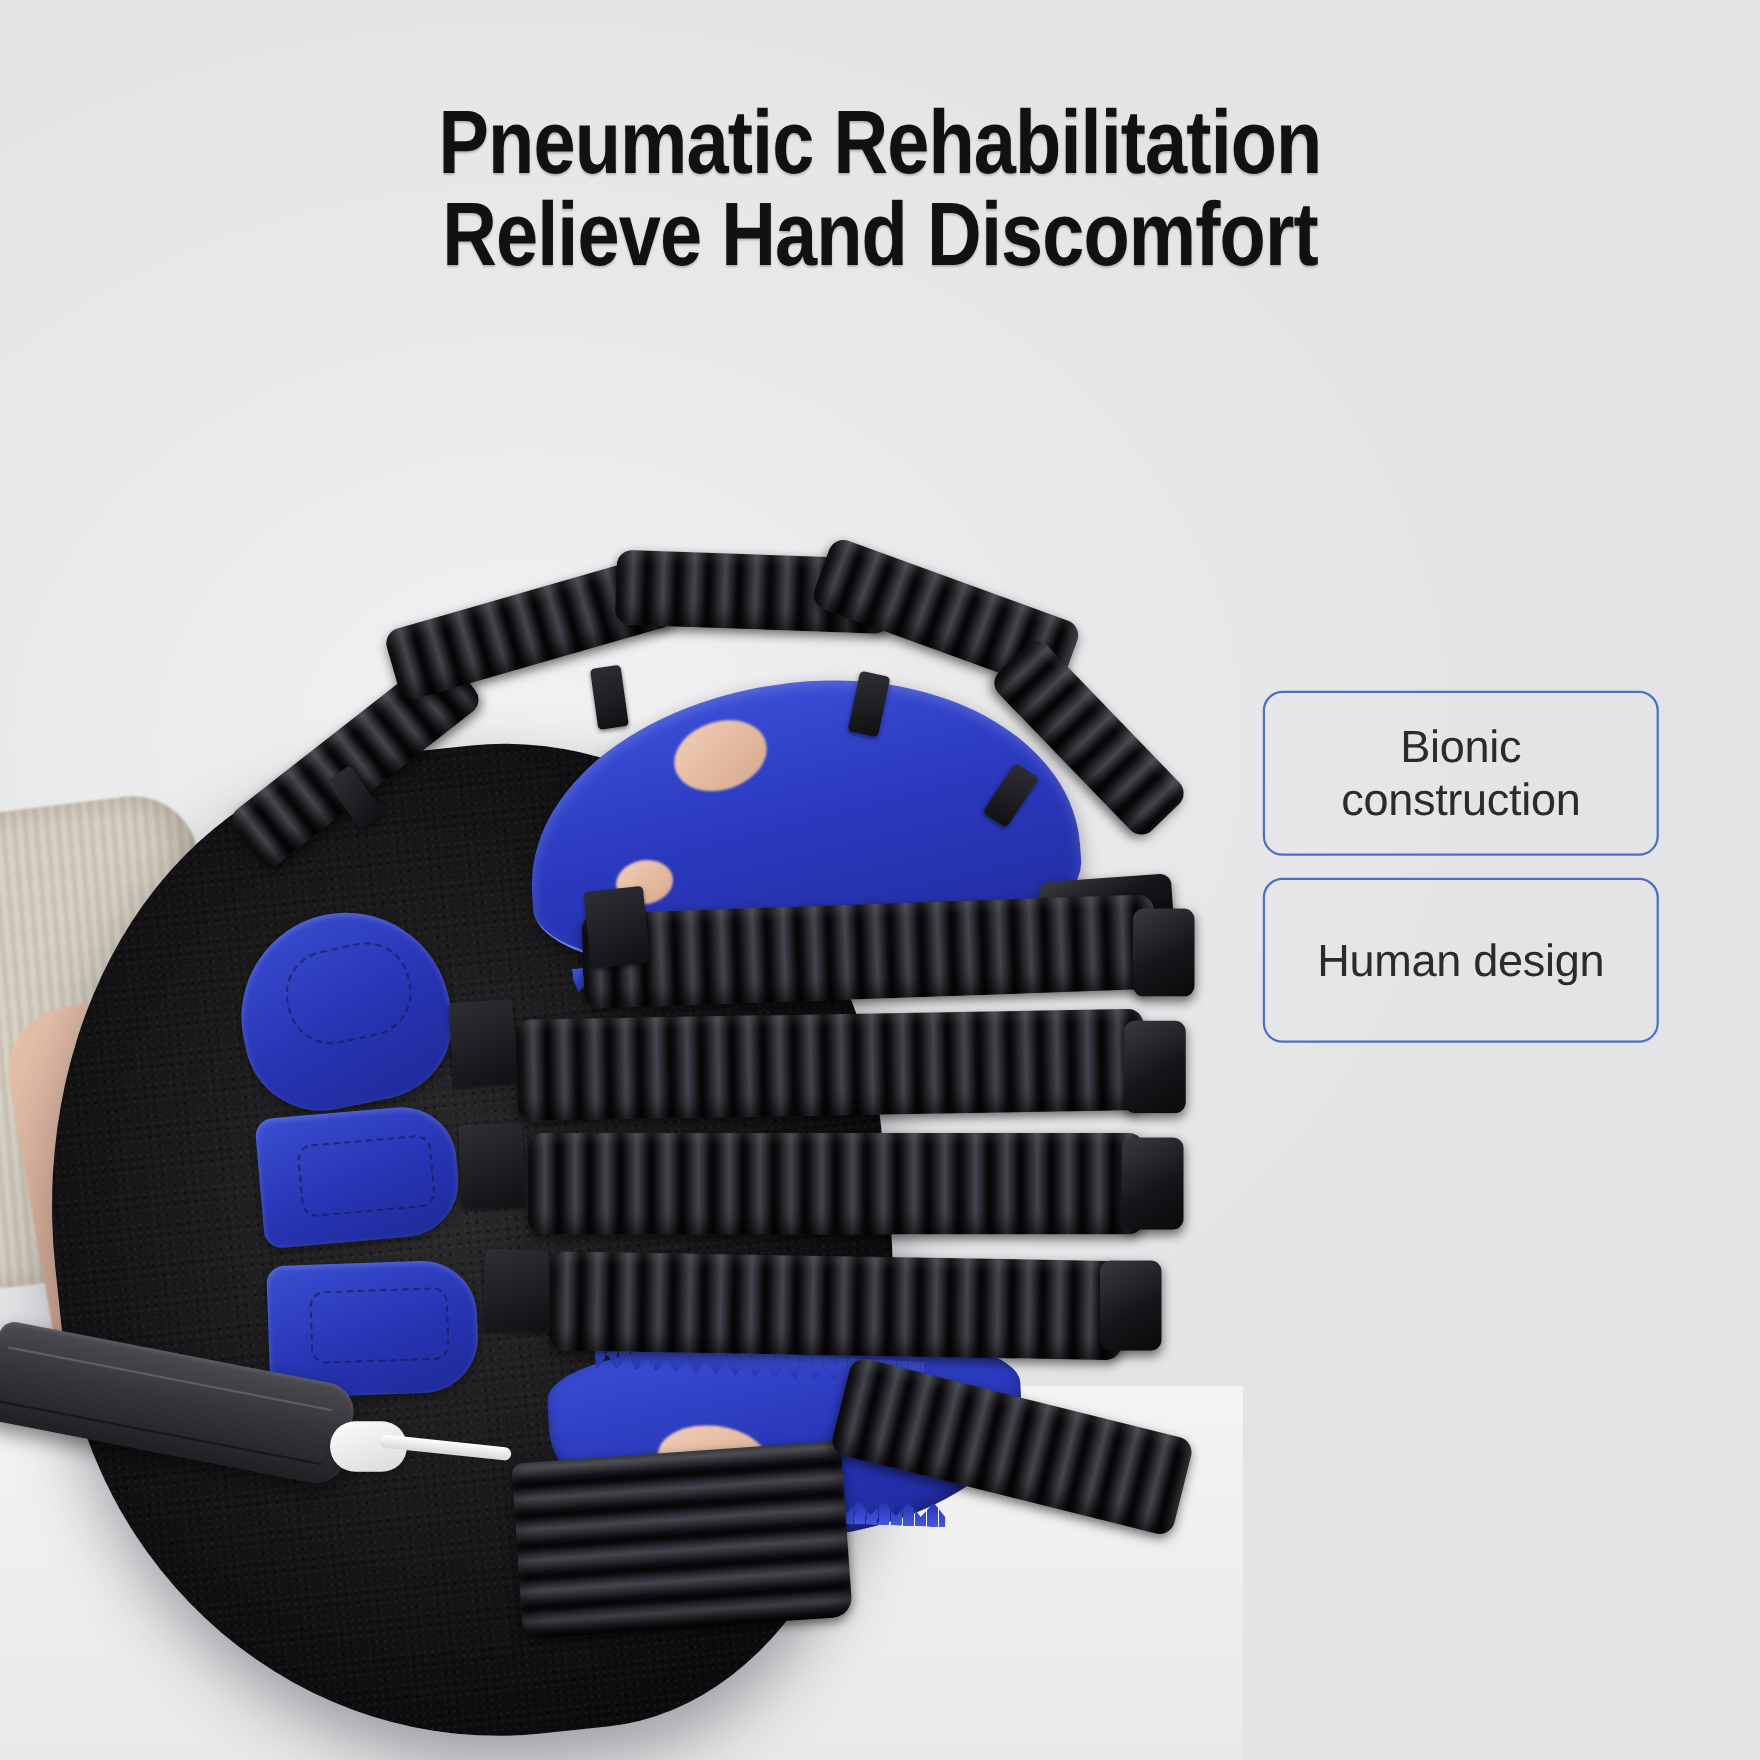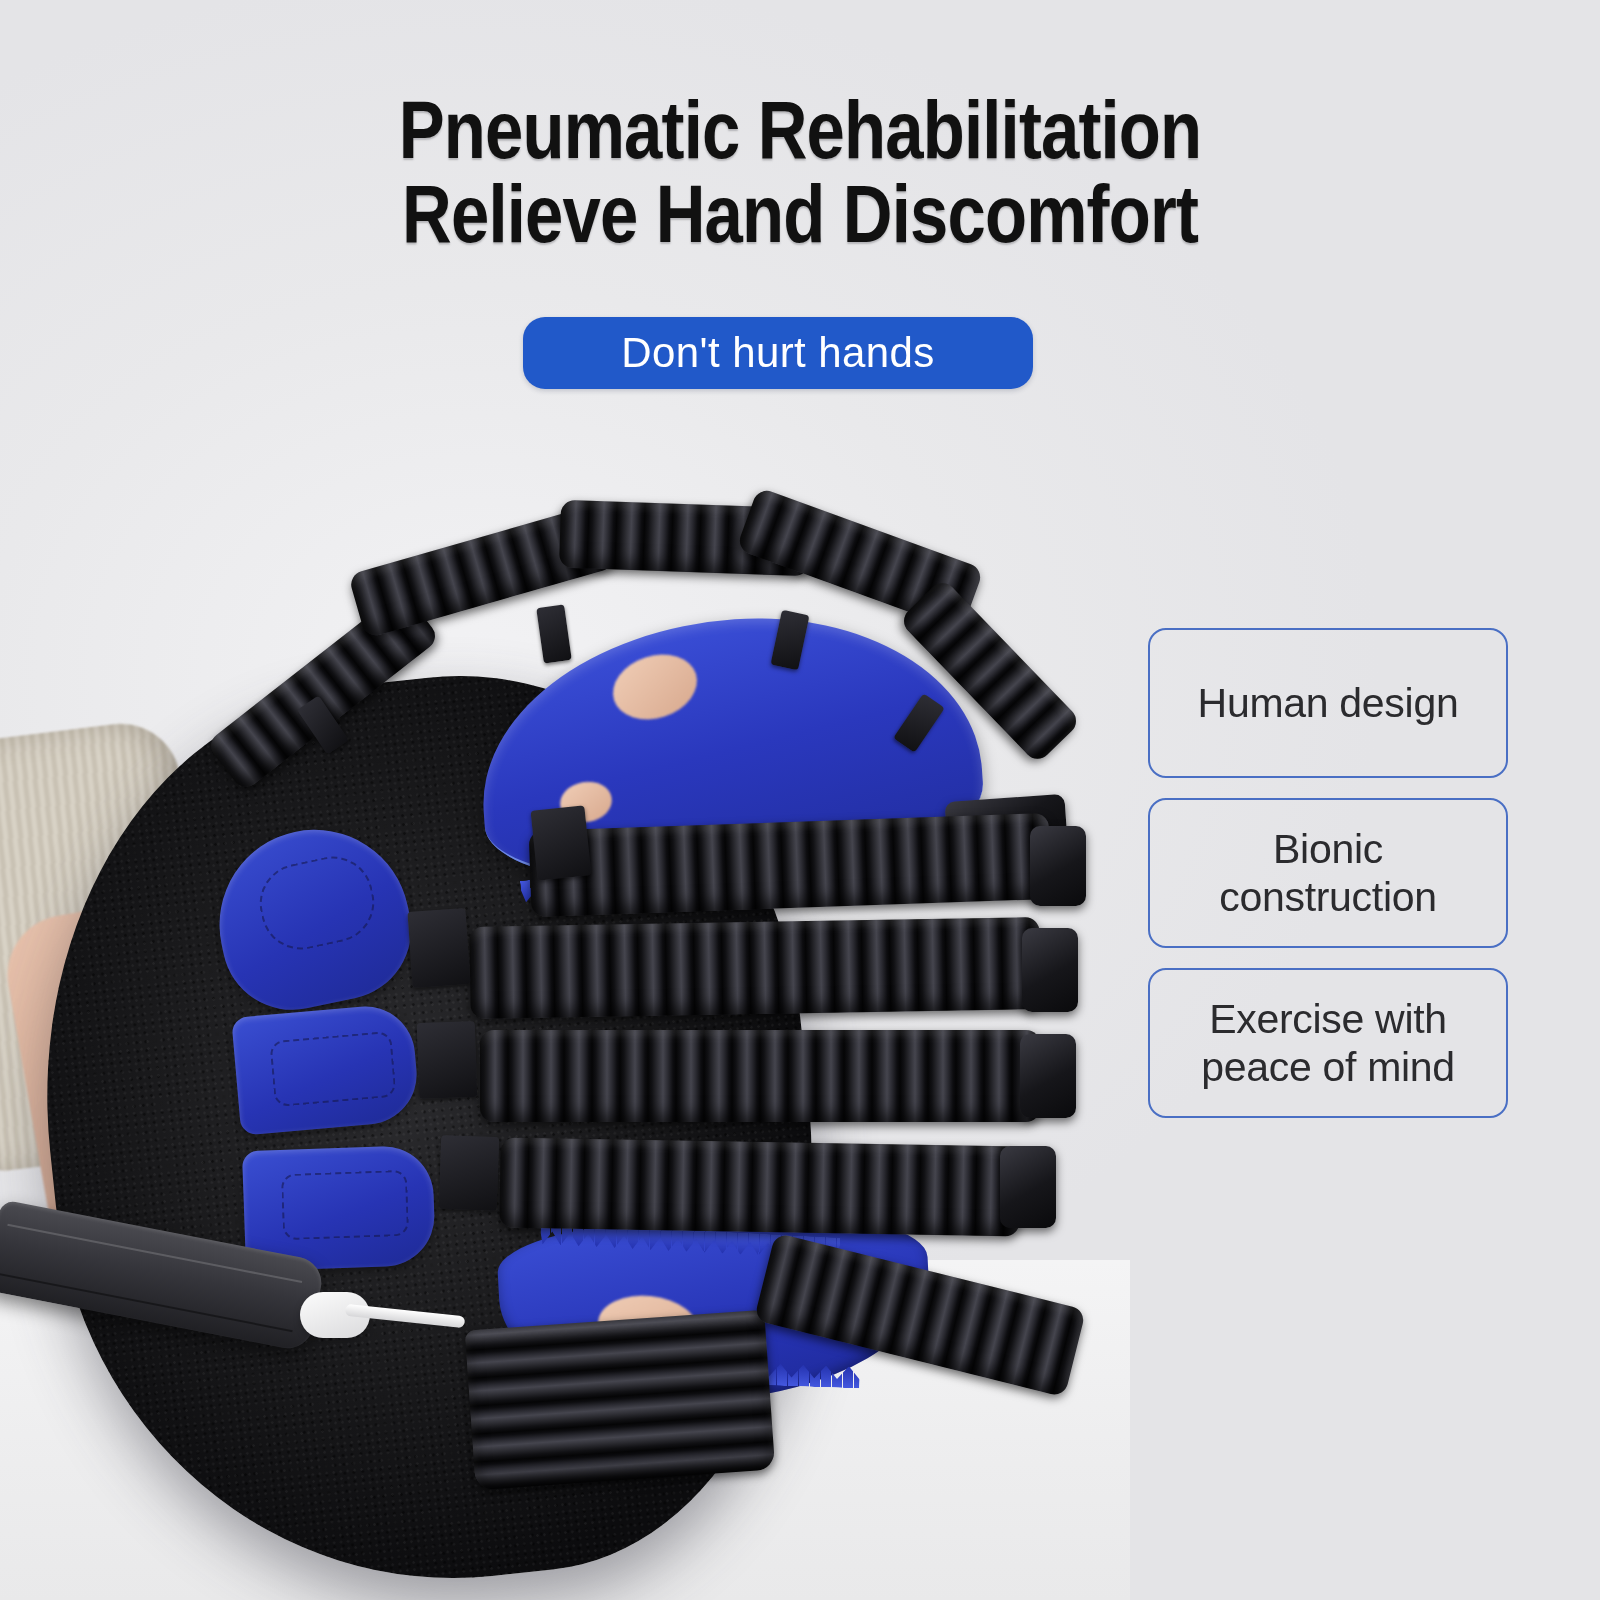--- a/index.html
+++ b/index.html
@@ -265,23 +265,20 @@
 </head>
 <body>
 
 <div id="page">
 
   <div class="headline">
     <span class="hl-line">Pneumatic Rehabilitation</span>
     <span class="hl-line">Relieve Hand Discomfort</span>
   </div>
 
-  <div class="badge">
-    <span class="badge-text">Don't hurt hands</span>
-  </div>
 
   <div class="photo">
     <div class="photo-inner">
 
       <div class="floor"></div>
       <div class="sleeve-shadow"></div>
       <div class="sleeve"></div>
       <div class="forearm"></div>
 
       <div class="glove-body"></div>
@@ -340,23 +337,20 @@
       <div class="wrist-strap"></div>
       <div class="strap-stitch"></div>
       <div class="white-clip"></div>
       <div class="white-tube"></div>
 
     </div>
   </div>
 
   <div class="features">
     <div class="feature-box">
-      <span class="feature-text">Human design</span>
-    </div>
-    <div class="feature-box">
       <span class="feature-text">Bionic construction</span>
     </div>
     <div class="feature-box">
-      <span class="feature-text">Exercise with peace of mind</span>
+      <span class="feature-text">Human design</span>
     </div>
   </div>
 
 </div>
 
 </body></html>

